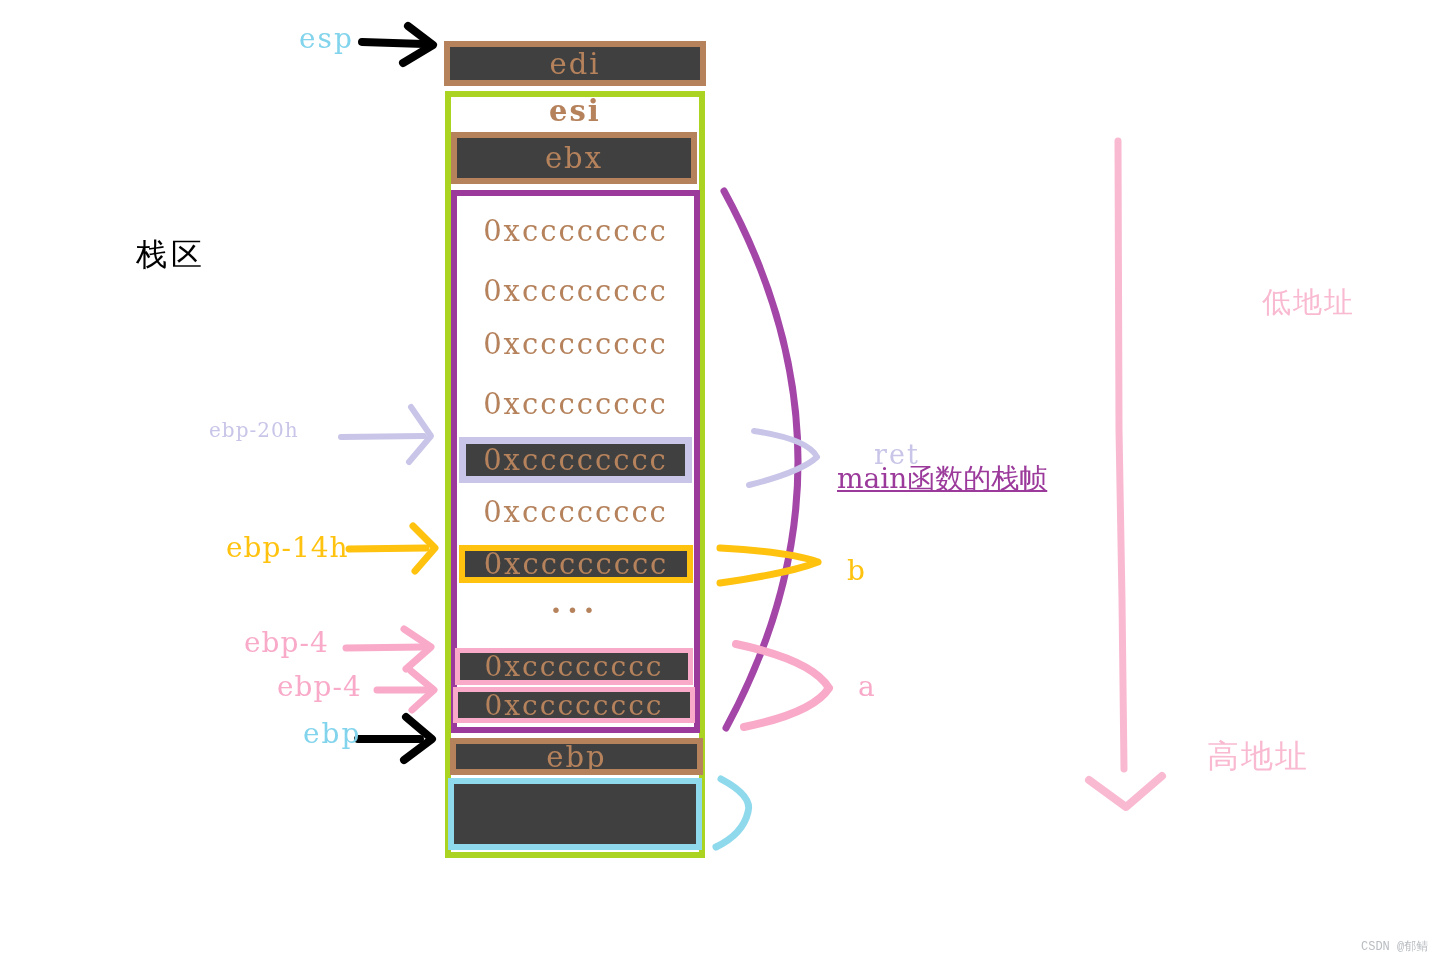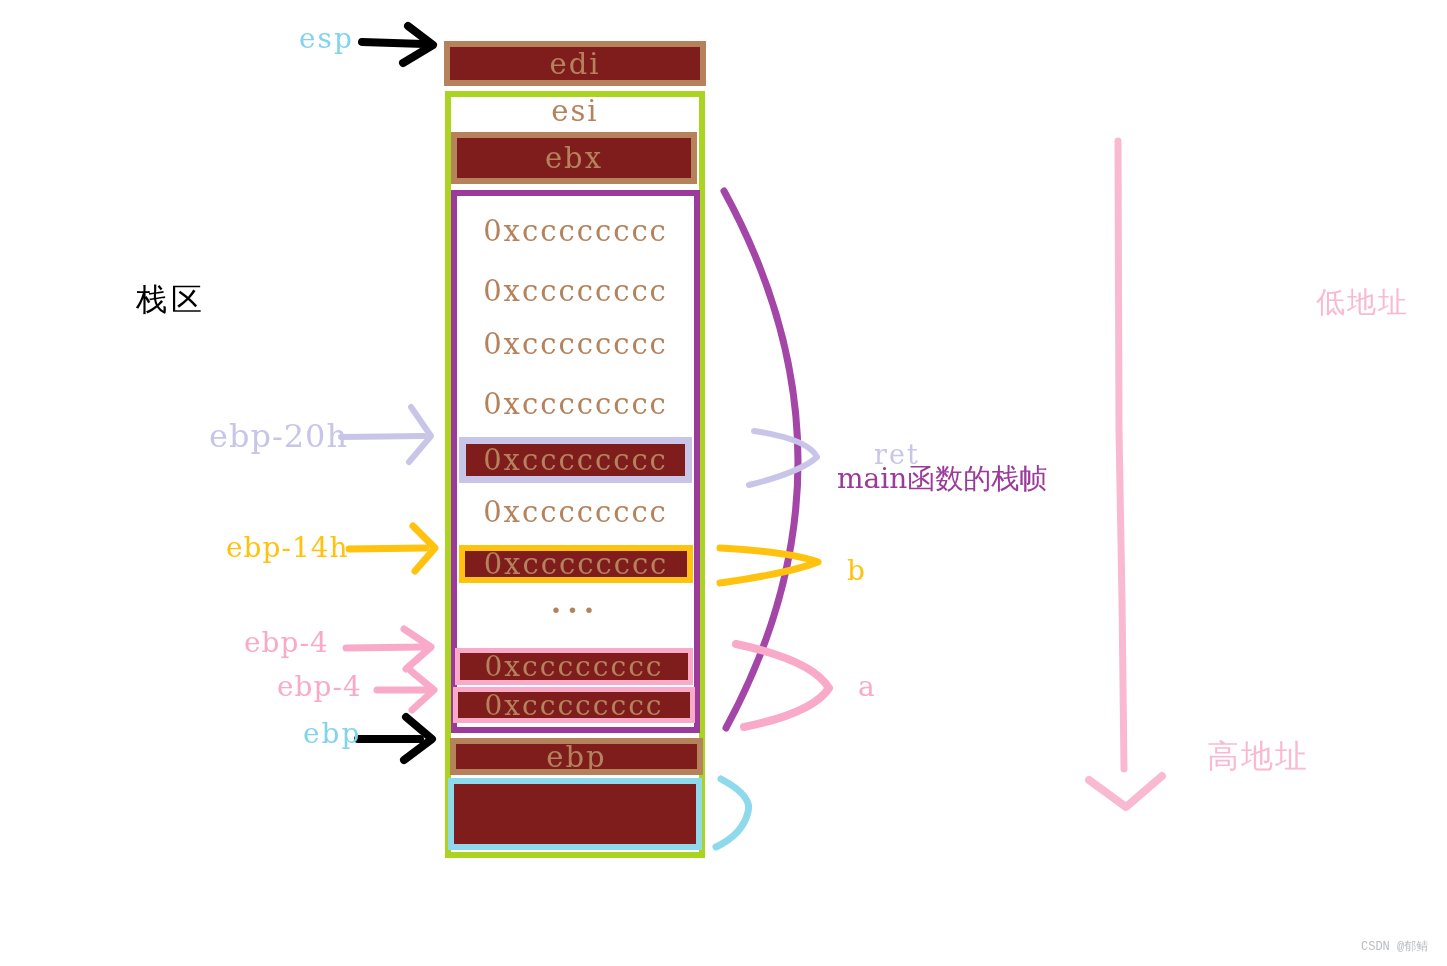--- a/index.html
+++ b/index.html
@@ -14,48 +14,48 @@
     --green:#abd321;
     --purple:#9b3a9b;
     --lpurple:#c8c5e8;
     --orange:#ffc20e;
     --pink:#f8aac8;
     --lpink:#f9bad1;
     --cyan:#8fd9ec;
     --cyantext:#82d4ec;
   }
   
-  .box{position:absolute;box-sizing:border-box;display:flex;align-items:center;justify-content:center;background:#7f1d1d;}
+  .box{position:absolute;box-sizing:border-box;display:flex;align-items:center;justify-content:center;background:#404040;}
   .edi-box   {left:444px;top:41px; width:262px;height:45px;border:6px solid var(--brown);}
   .green-box {left:445px;top:91px; width:260px;height:767px;border:6px solid var(--green);background:transparent;}
   .ebx-box   {left:451px;top:132px;width:246px;height:52px;border:6px solid var(--brown);justify-content:center;}
   .purple-box{left:451px;top:190px;width:249px;height:543px;border:6px solid var(--purple);background:transparent;}
   .lp-box    {left:459px;top:437px;width:233px;height:46px;border:7px solid var(--lpurple);}
   .or-box    {left:459px;top:545px;width:234px;height:38px;border:6px solid var(--orange);}
   .pk-box1   {left:455px;top:648px;width:238px;height:37px;border:5px solid var(--pink);}
   .pk-box2   {left:453px;top:687px;width:242px;height:36px;border:5px solid var(--pink);}
   .ebp-box   {left:450px;top:738px;width:253px;height:37px;border:6px solid var(--brown);}
   .cyan-box  {left:448px;top:778px;width:254px;height:72px;border:6px solid var(--cyan);}
   
   .brown-t{color:var(--brown);}
   .hexval{position:absolute;left:451px;width:249px;text-align:center;color:var(--brown);font-size:29px;letter-spacing:2px;}
   .reg{font-size:29px;letter-spacing:2px;color:var(--brown);}
   .lab-esp{left:299px;top:24px;color:var(--cyantext);font-size:28px;letter-spacing:2px;}
-  .lab-stack{left:136px;top:237px;color:#000;font-size:31px;letter-spacing:4px;margin-top:45px;}
-  .lab-ebp20{left:209px;top:419px;color:var(--lpurple);font-size:32px;letter-spacing:1px;}
+  .lab-stack{left:136px;top:237px;color:#000;font-size:31px;letter-spacing:4px;}
+  .lab-ebp20{left:209px;top:419px;color:var(--lpurple);font-size:20px;letter-spacing:1px;}
   .lab-ebp14{left:226px;top:533px;color:var(--orange);font-size:28px;letter-spacing:1px;}
   .lab-ebp8{left:244px;top:628px;color:var(--pink);font-size:28px;letter-spacing:1px;}
   .lab-ebp4{left:277px;top:672px;color:var(--pink);font-size:28px;letter-spacing:1px;}
   .lab-ebp{left:303px;top:719px;color:var(--cyantext);font-size:28px;letter-spacing:2px;}
   .lab-ret{left:874px;top:440px;color:var(--lpurple);font-size:27px;letter-spacing:2px;}
-  .lab-mainframe{left:837px;top:464px;color:var(--purple);font-size:28px;}
+  .lab-mainframe{left:837px;top:464px;color:var(--purple);font-size:28px;text-decoration:underline;}
   .lab-b{left:847px;top:556px;color:var(--orange);font-size:28px;}
   .lab-a{left:858px;top:672px;color:var(--pink);font-size:28px;}
   .lab-invoke{left:754px;top:795px;color:#000;font-size:29px;letter-spacing:1px;}
-  .lab-low{left:1316px;top:287px;color:var(--lpink);font-size:29px;letter-spacing:2px;}
+  .lab-low{left:1262px;top:287px;color:var(--lpink);font-size:29px;letter-spacing:2px;}
   .lab-high{left:1207px;top:739px;color:var(--lpink);font-size:32px;letter-spacing:2px;}
   .lab-ellipsis{top:586px;font-size:30px;font-weight:bold;letter-spacing:6px;}
   .watermark{left:1361px;top:941px;color:#b9bdc1;font-size:12px;font-family:Liberation Mono, monospace;}
   svg.layer{position:absolute;left:0;top:0;pointer-events:none;}
   svg .stroke{fill:none;stroke-linecap:round;stroke-linejoin:round;}
 </style>
 </head>
 <body>
 
 <div id="canvas">
@@ -115,21 +115,21 @@
     <g>
       <path class="stroke" d="M1118 141 L1119 430 L1122 600 L1124 769" stroke="#f9bad1" stroke-width="7"></path>
       <path class="stroke" d="M1089 780 L1126 807 L1162 776" stroke="#f9bad1" stroke-width="8"></path>
     </g>
   </svg>
 
   <div class="box green-box"></div>
   <div class="box edi-box">
     <span class="reg">edi</span>
   </div>
-  <div class="txt reg" style="left:445px;top:96px;width:260px;text-align:center;">esi</div>
+  <div class="txt reg" style="left:445px;top:96px;width:260px;text-align:center;font-weight:bold;">esi</div>
   <div class="box ebx-box">
     <span class="reg">ebx</span>
   </div>
 
   <div class="box purple-box"></div>
 
   <div class="txt hexval" style="top:216px;">0xcccccccc</div>
   <div class="txt hexval" style="top:276px;">0xcccccccc</div>
   <div class="txt hexval" style="top:329px;">0xcccccccc</div>
   <div class="txt hexval" style="top:389px;">0xcccccccc</div>

